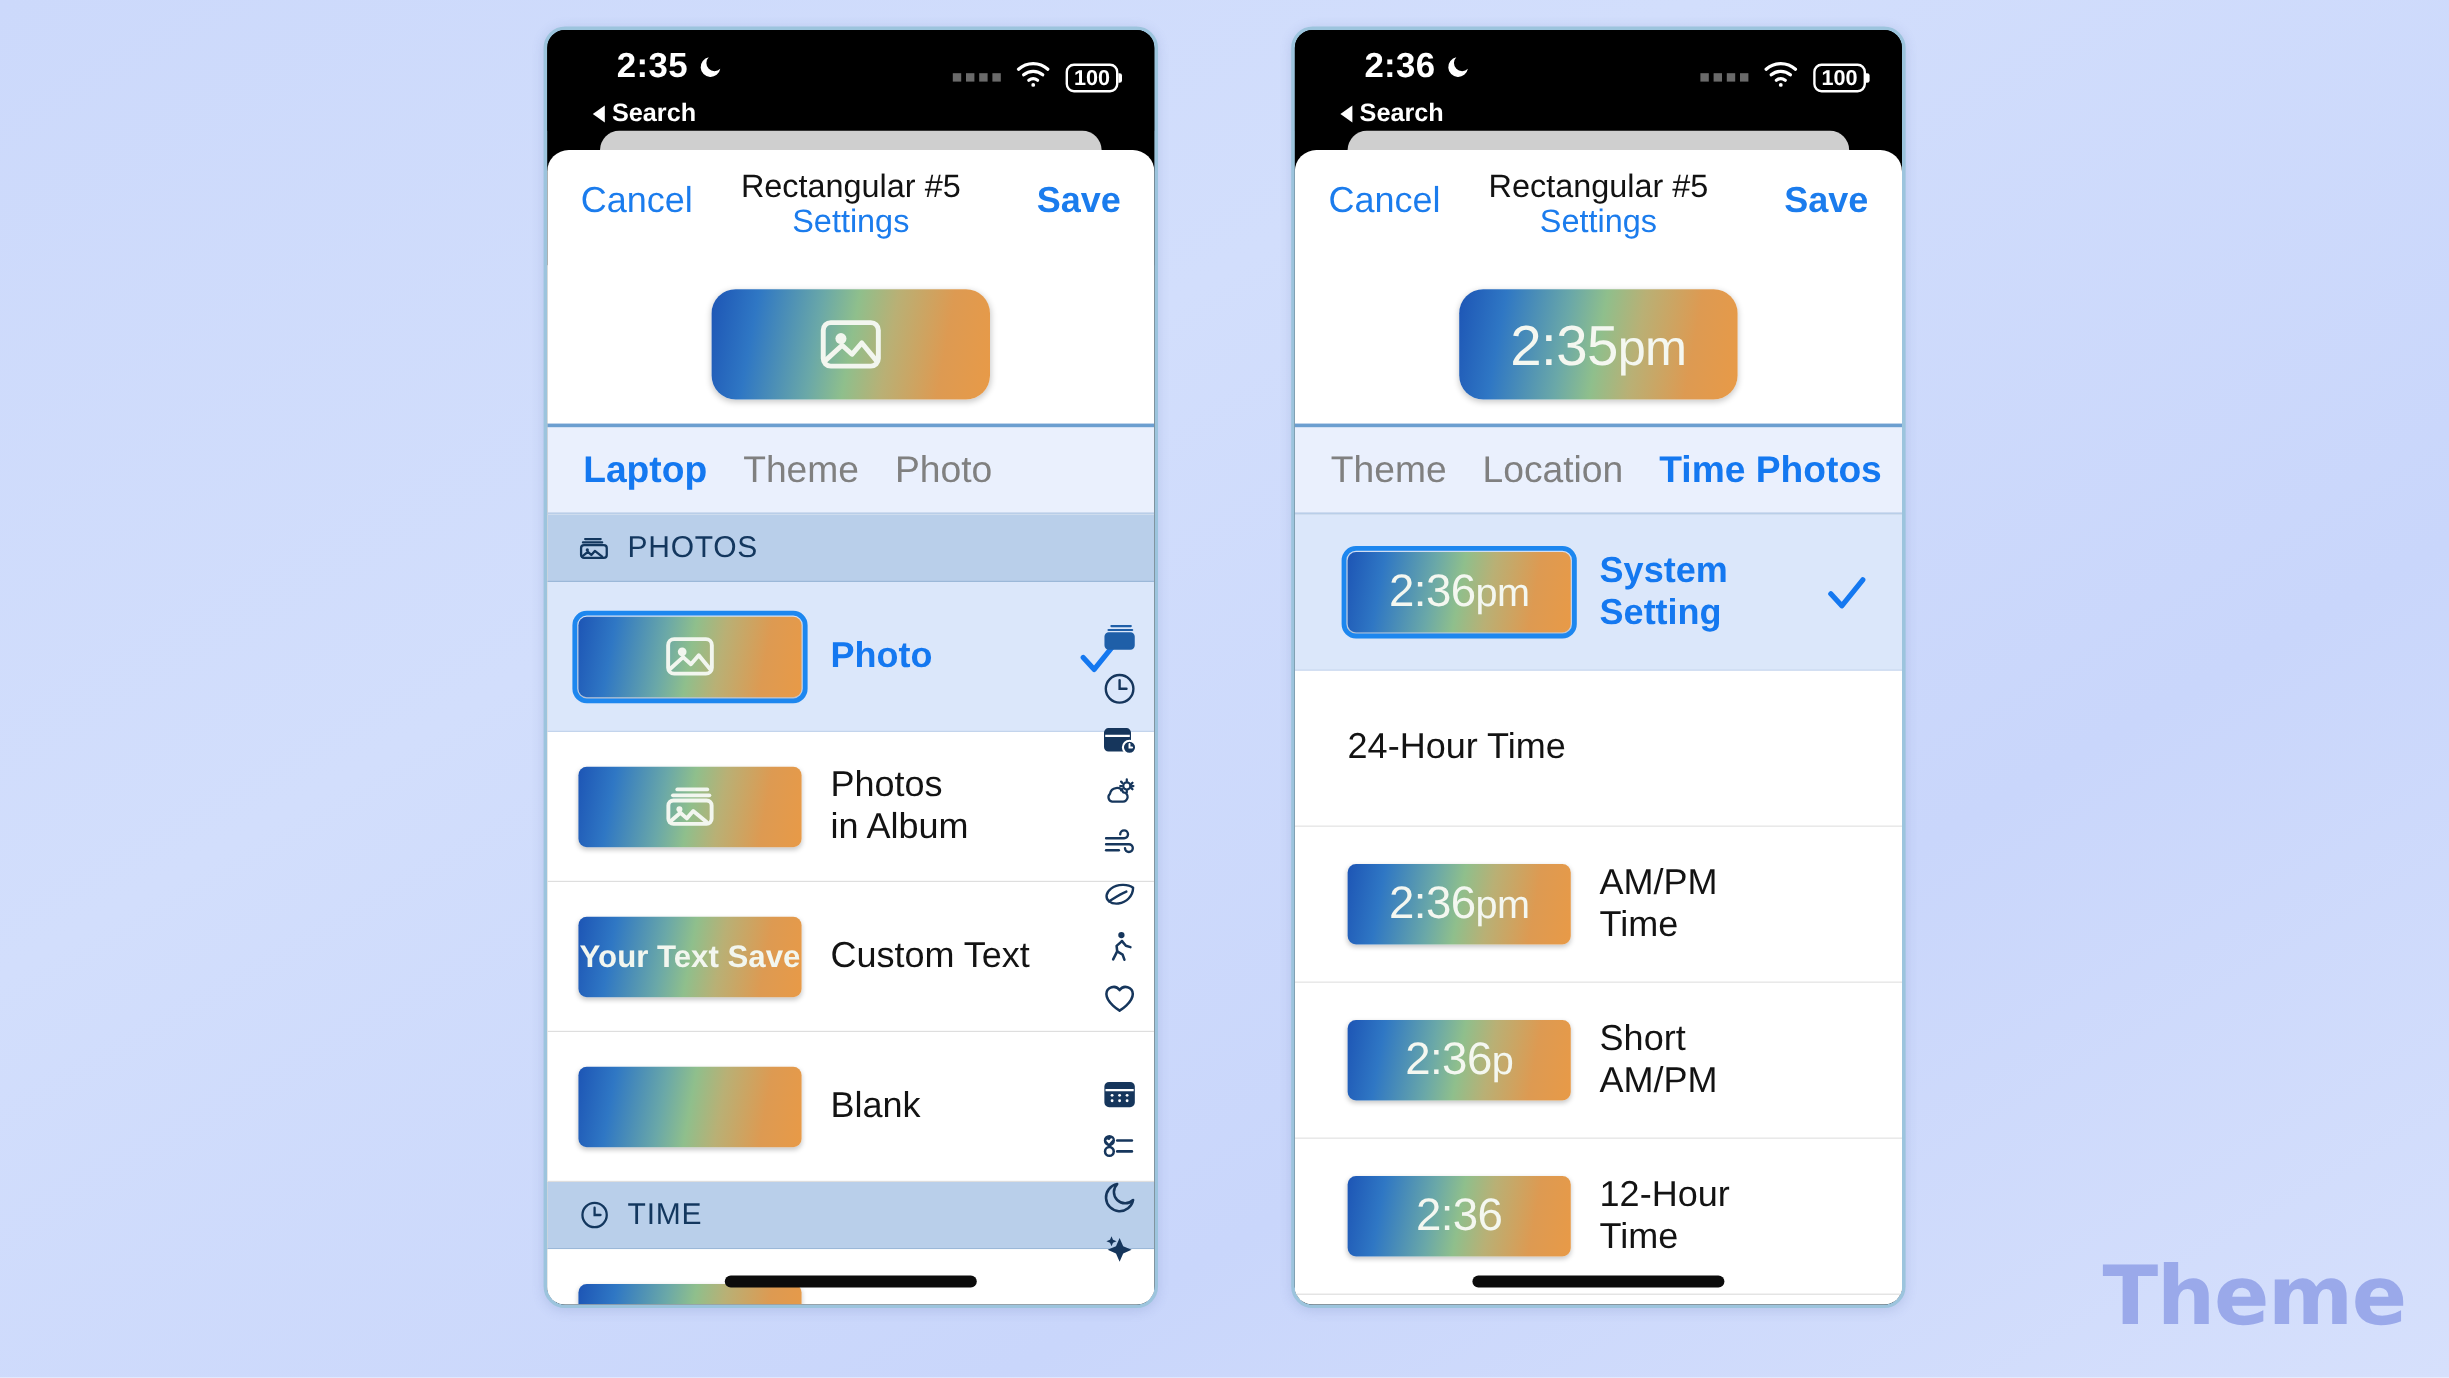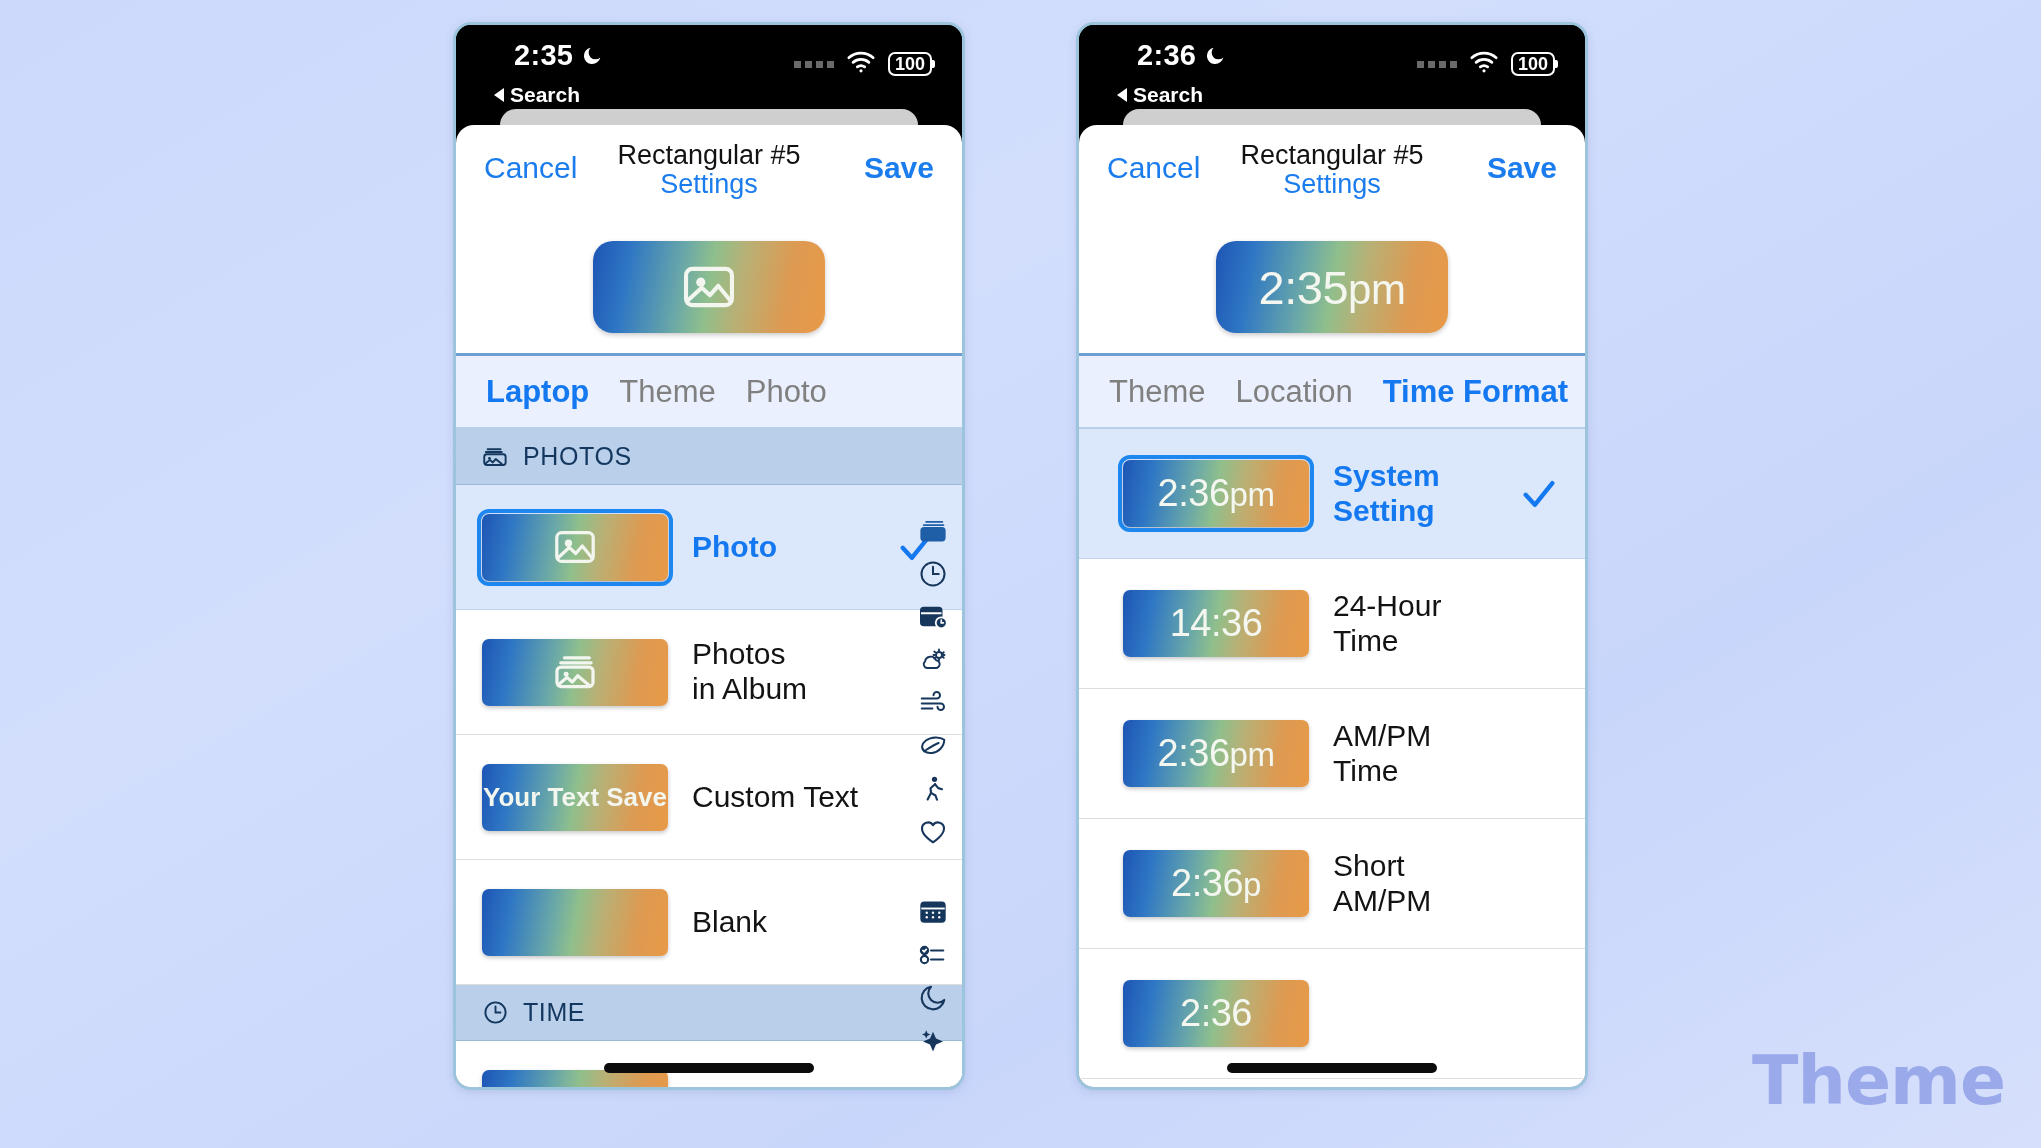--- a/index.html
+++ b/index.html
@@ -581,42 +581,39 @@
 
     <div class="preview">
       <div class="widget-tile grad">
         <span class="wtime"><span>2:35</span><span class="suf">pm</span></span>
       </div>
     </div>
 
     <div class="tabbar">
       <div class="tab">Theme</div>
       <div class="tab">Location</div>
-      <div class="tab active">Time Format</div>
+      <div class="tab active">Time Photos</div>
     </div>
 
     <div class="listwrap">
 
       <div class="row selected">
         <div class="swatch grad">
           <span class="sw-time"><span>2:36</span><span class="suf">pm</span></span>
         </div>
         <div class="rlabel">System
 Setting</div>
         <div class="check">
           <svg viewBox="0 0 24 24" fill="none" stroke="#1478f0" stroke-width="2.6" stroke-linecap="round" stroke-linejoin="round">
               <path d="M4 12.5 9.5 18.5 20 5.5"></path>
             </svg>
         </div>
       </div>
 
       <div class="row">
-        <div class="swatch grad">
-          <span class="sw-time"><span>14:36</span><span class="suf"></span></span>
-        </div>
         <div class="rlabel">24-Hour Time</div>
         <div class="check"></div>
       </div>
 
       <div class="row">
         <div class="swatch grad">
           <span class="sw-time"><span>2:36</span><span class="suf">pm</span></span>
         </div>
         <div class="rlabel">AM/PM Time</div>
         <div class="check"></div>
@@ -627,20 +624,21 @@
           <span class="sw-time"><span>2:36</span><span class="suf">p</span></span>
         </div>
         <div class="rlabel">Short AM/PM</div>
         <div class="check"></div>
       </div>
 
       <div class="row">
         <div class="swatch grad">
           <span class="sw-time"><span>2:36</span><span class="suf"></span></span>
         </div>
+        <div class="rlabel">12-Hour Time</div>
         <div class="check"></div>
       </div>
     </div>
 
     <div class="home-ind"></div>
   </div>
 </div>
 
 <div class="brand">Theme</div>
 

